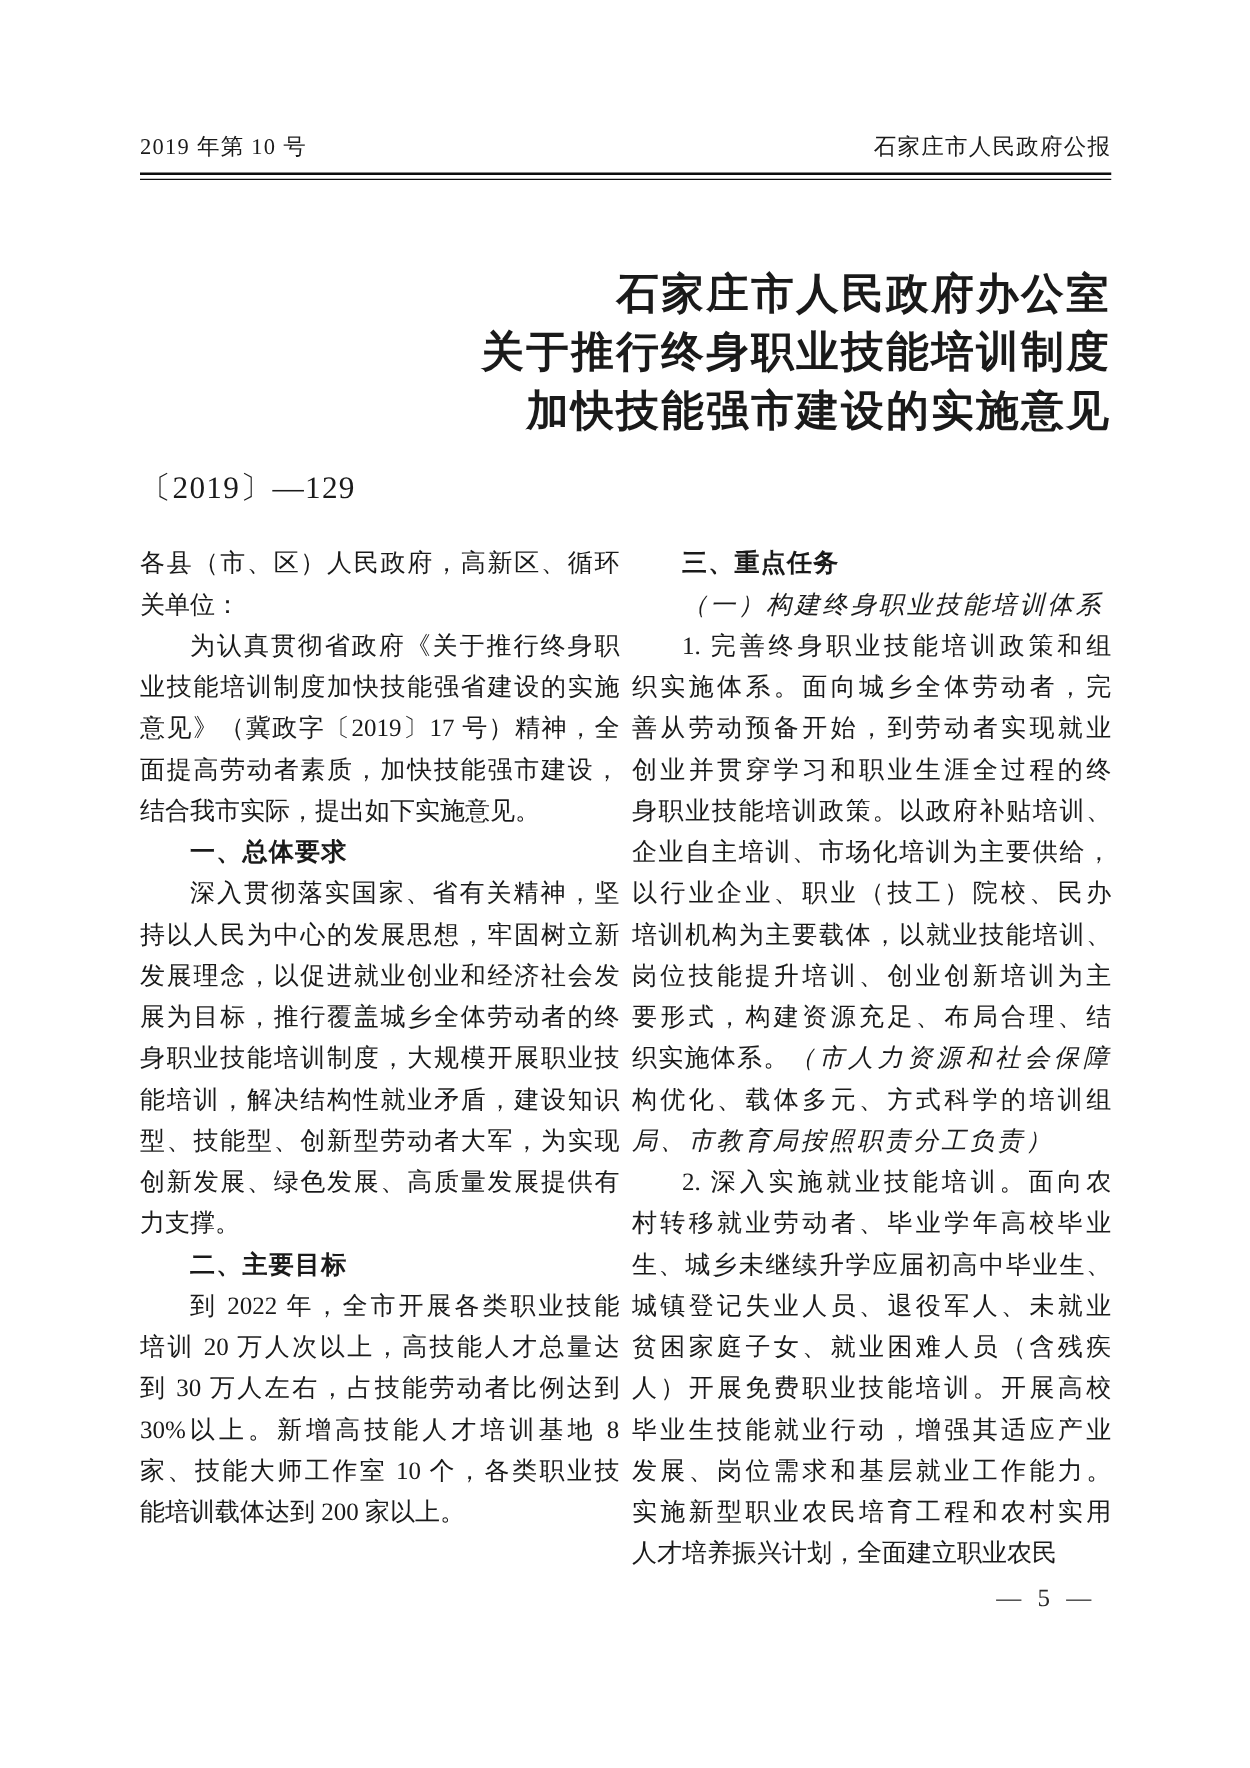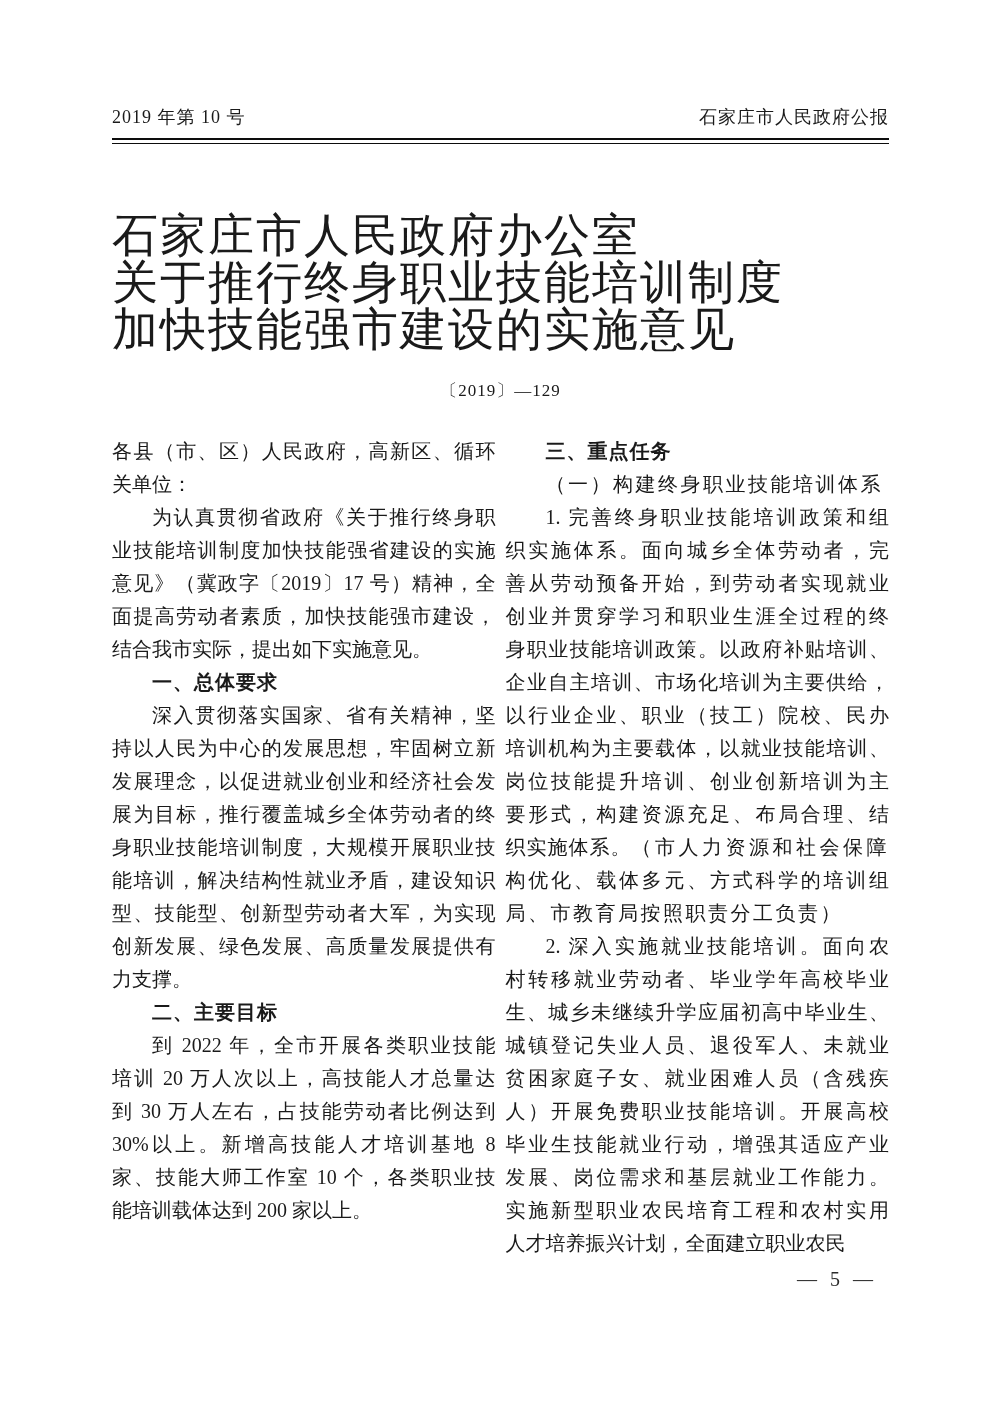--- a/index.html
+++ b/index.html
@@ -25,31 +25,31 @@
   }
   .hdr-rule {
     margin-top: 8px;
     height: 3px;
     border-top: 2px solid #0d0d0d;
     border-bottom: 1.5px solid #0d0d0d;
   }
   
   .doc-title {
     margin: 68px 0 0 0;
-    text-align: left;
-    font-size: 46px;
+    text-align: right;
+    font-size: 34px;
     line-height: 47px;
-    font-weight: normal;
+    font-weight: bold;
     letter-spacing: 2px;
     font-family: "Liberation Serif", serif;
   }
   .doc-num {
     margin-top: 24px;
-    text-align: center;
-    font-size: 17px;
+    text-align: left;
+    font-size: 25px;
     line-height: 28px;
     letter-spacing: 1px;
   }
   
   .columns {
     display: flex;
     gap: 10px;
     margin-top: 30px;
   }
   .col { flex: 1 1 0; min-width: 0; font-size: 20px; }
@@ -62,20 +62,21 @@
     white-space: nowrap;
   }
   .line.end { text-align: left; text-align-last: left; }
   .line.indent { text-indent: 2em; }
   .line.bold {
     font-weight: bold;
     font-family: "Liberation Sans", sans-serif;
     letter-spacing: 1px;
   }
   .line .kai, .line.kai {
+    font-style: italic;
     letter-spacing: 2.5px;
   }
   
   .page-num {
     margin-top: 5px;
     padding-right: 12px;
     text-align: right;
     font-size: 20px;
     line-height: 28px;
     letter-spacing: 4px;

